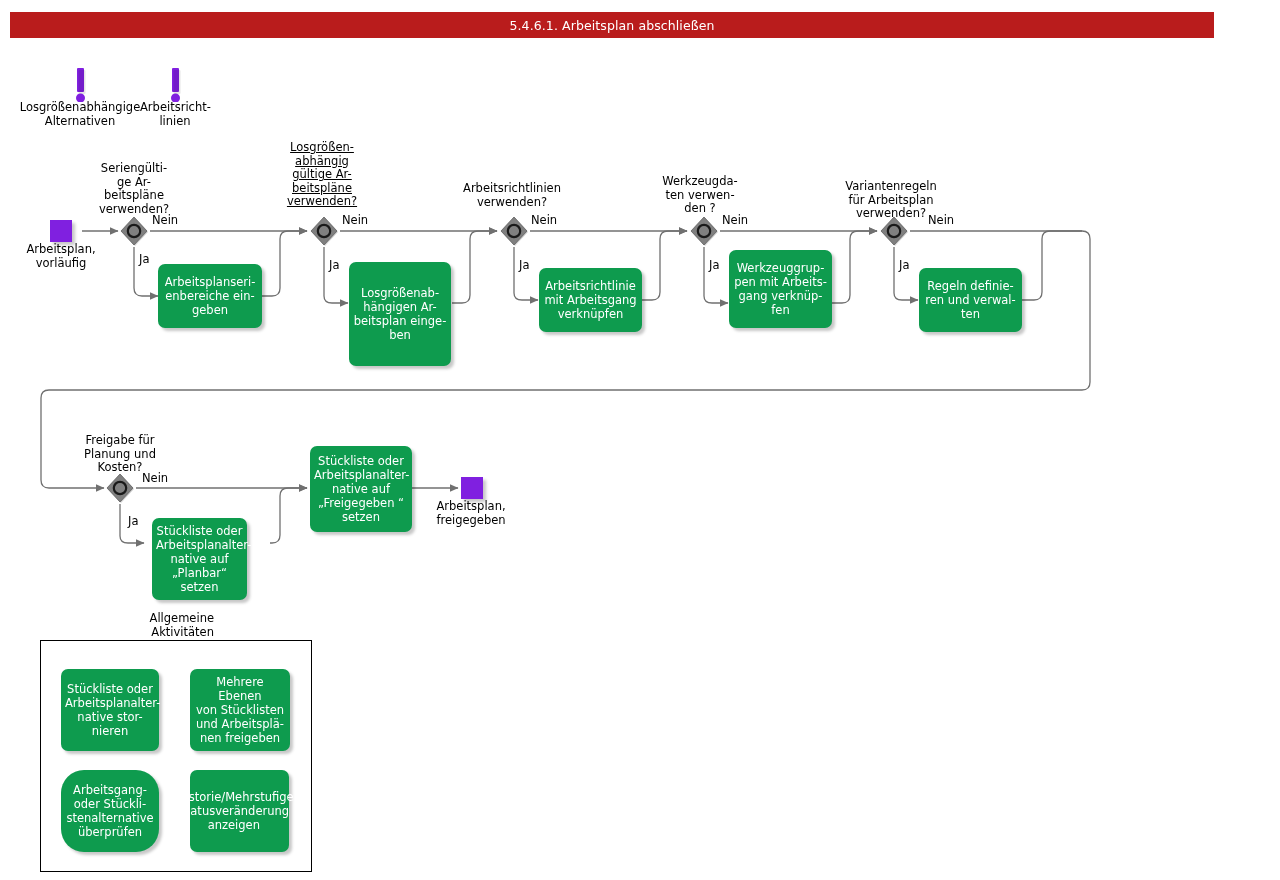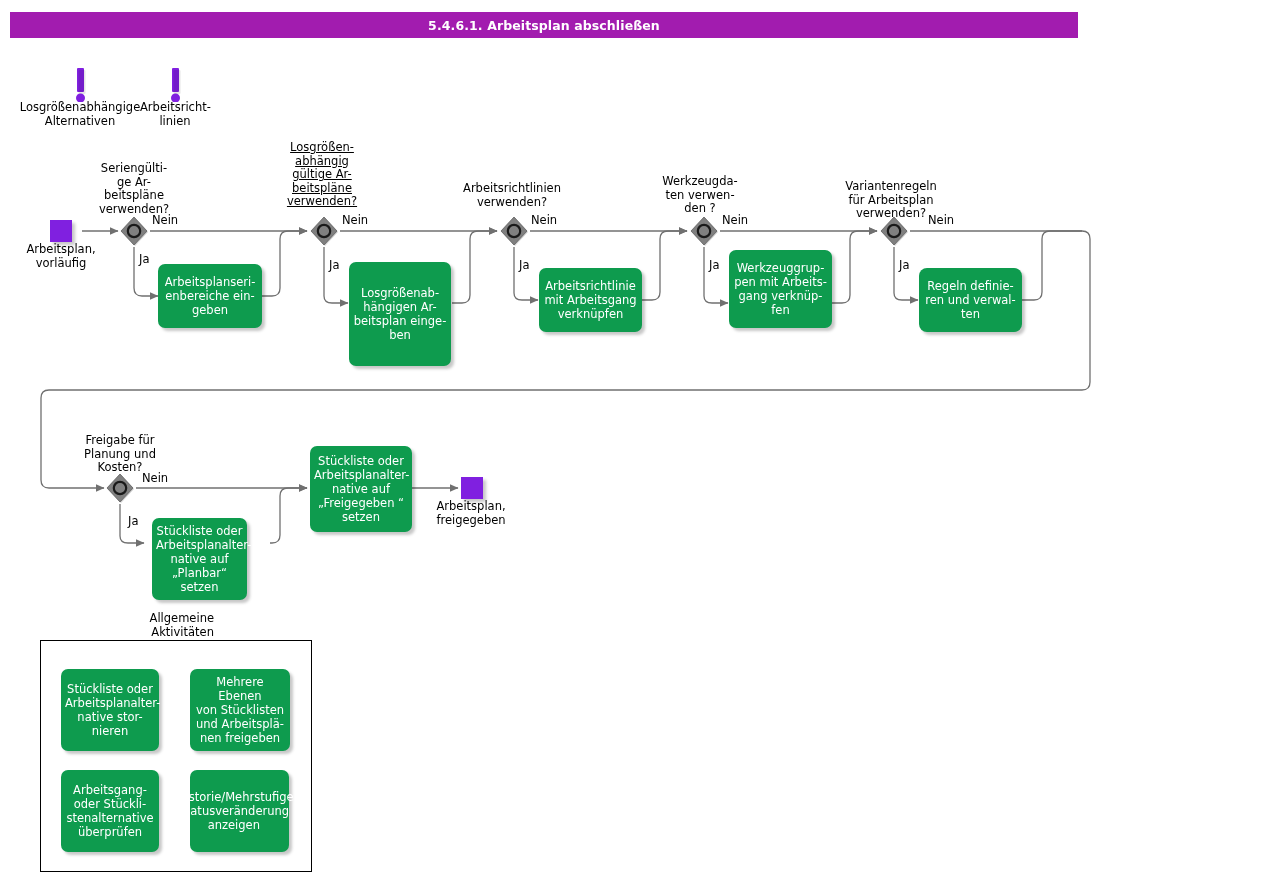--- a/index.html
+++ b/index.html
@@ -12,26 +12,26 @@
     position: relative;
     width: 1280px;
     height: 880px;
     background: #ffffff;
     overflow: hidden;
   }
   #titlebar {
     position: absolute;
     left: 10px;
     top: 12px;
-    width: 1068px;
+    width: 1204px;
     height: 26px;
-    background: #a21caf;
+    background: #b91c1c;
     color: #ffffff;
     font-size: 12.5px;
-    font-weight: bold;
+    font-weight: normal;
     display: flex;
     align-items: center;
     justify-content: center;
     letter-spacing: 0.1px;
   }
   .svg-layer {
     position: absolute;
     left: 0;
     top: 0;
     width: 1280px;
@@ -268,21 +268,21 @@
 verwenden?</div>
   <div class="decision" style="left:879px; top:216px;">
     <svg width="30" height="30" viewBox="0 0 30 30">
       <path d="M16,2 L29,16 L16,30 L3,16 Z" fill="#000" opacity="0.18"></path>
       <path d="M15,1 L28,15 L15,29 L2,15 Z" fill="#808080" stroke="#606060" stroke-width="0.8"></path>
       <circle cx="15" cy="15" r="6.2" fill="#808080" stroke="#1a1a1a" stroke-width="2.2"></circle>
     </svg>
   </div>
   <div class="label-branch" style="left:928px; top:214px;">Nein</div>
   <div class="label-branch" style="left:899px; top:259px;">Ja</div>
-  <div class="node-box" style="left:919px; top:268px; width:103px; height:64px;border-radius:8px;">
+  <div class="node-box" style="left:919px; top:268px; width:103px; height:64px;">
     <span>Regeln definie-
 ren und verwal-
 ten</span>
   </div>
 
   <div class="label-static" style="left:70px; top:434px; width:100px;">Freigabe für
 Planung und
 Kosten?</div>
   <div class="decision" style="left:105px; top:473px;">
     <svg width="30" height="30" viewBox="0 0 30 30">
@@ -322,21 +322,21 @@
 Arbeitsplanalter-
 native      stor-
 nieren</span>
   </div>
   <div class="node-box" style="left:190px; top:669px; width:100px; height:82px;">
     <span>Mehrere Ebenen
 von Stücklisten
 und Arbeitsplä-
 nen freigeben</span>
   </div>
-  <div class="node-box" style="left:61px; top:770px; width:98px; height:82px;">
+  <div class="node-box" style="left:61px; top:770px; width:98px; height:82px;border-radius:23px;">
     <span>Arbeitsgang-
 oder     Stückli-
 stenalternative
 überprüfen</span>
   </div>
   <div class="node-box node-overflow" style="left:190px; top:770px; width:99px; height:82px;">
     <span>Historie/Mehrstufige
 Statusveränderung
 anzeigen</span>
   </div>

